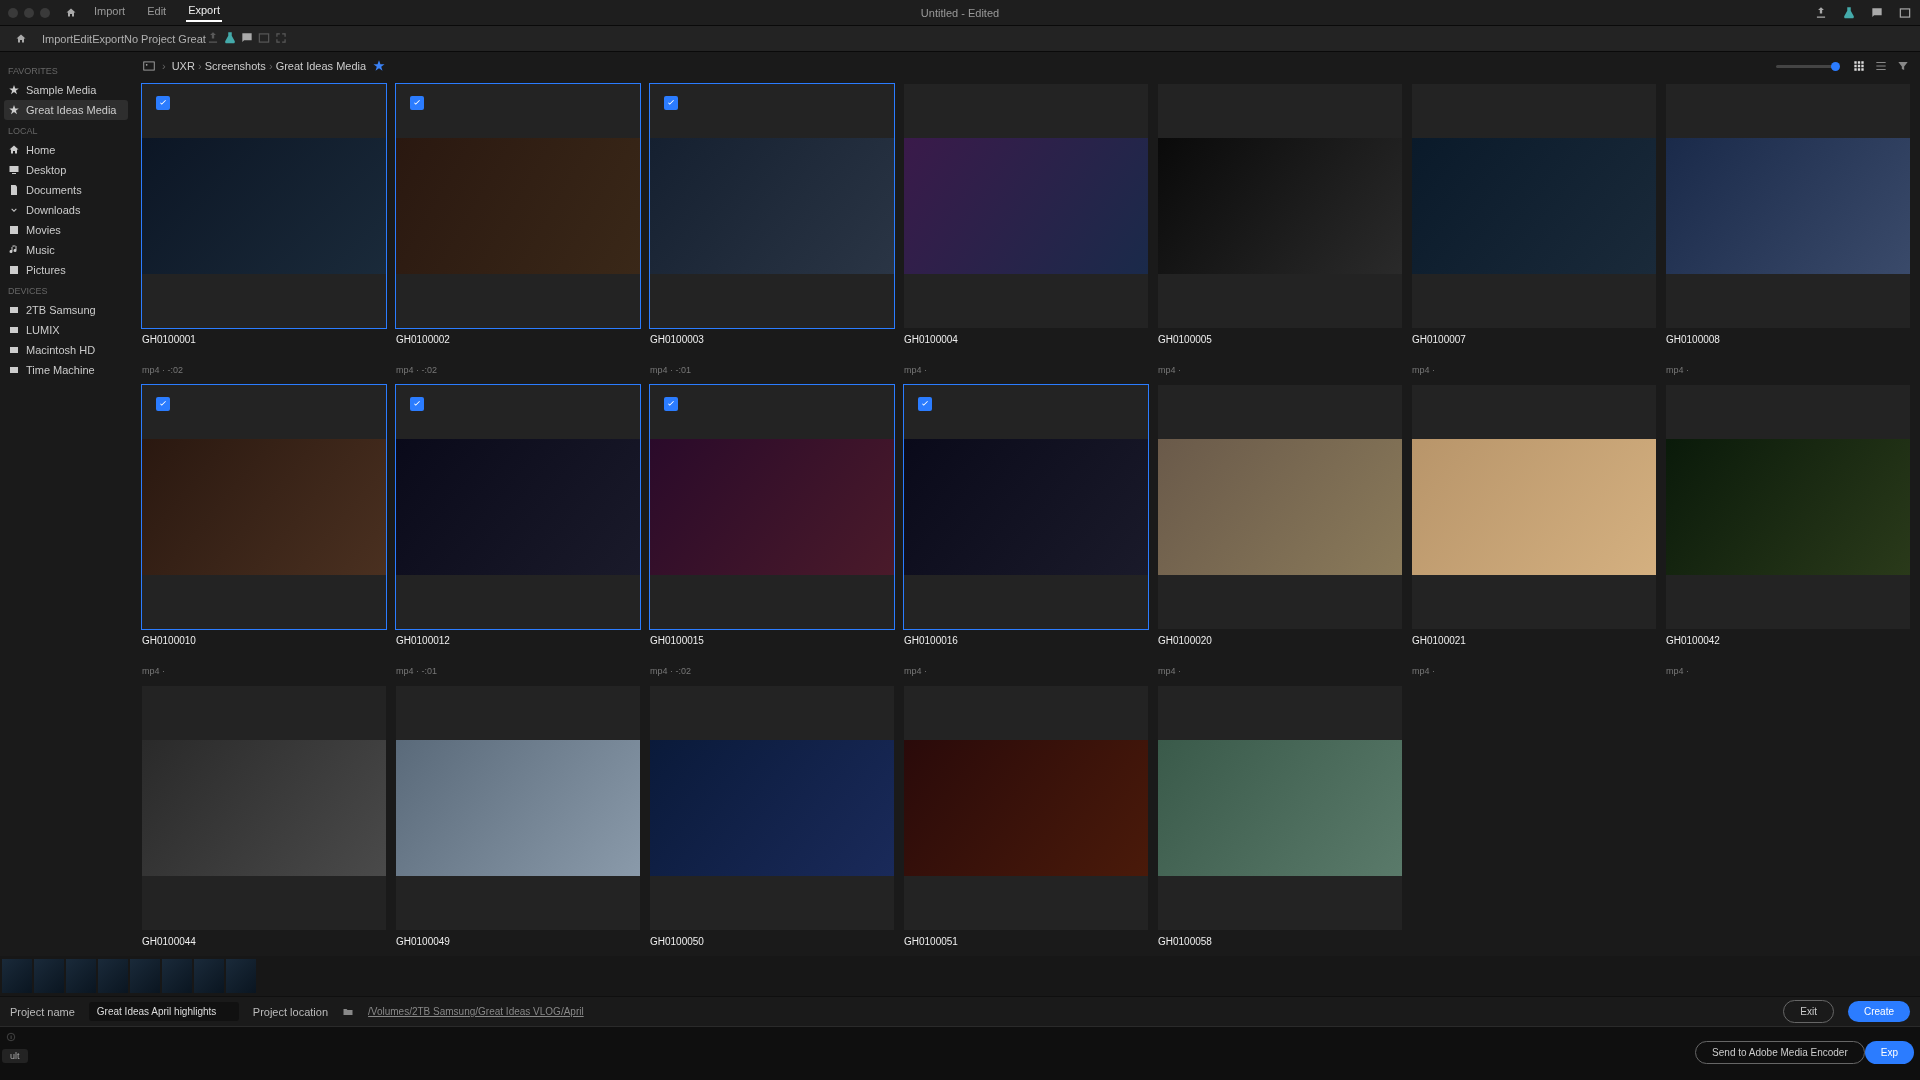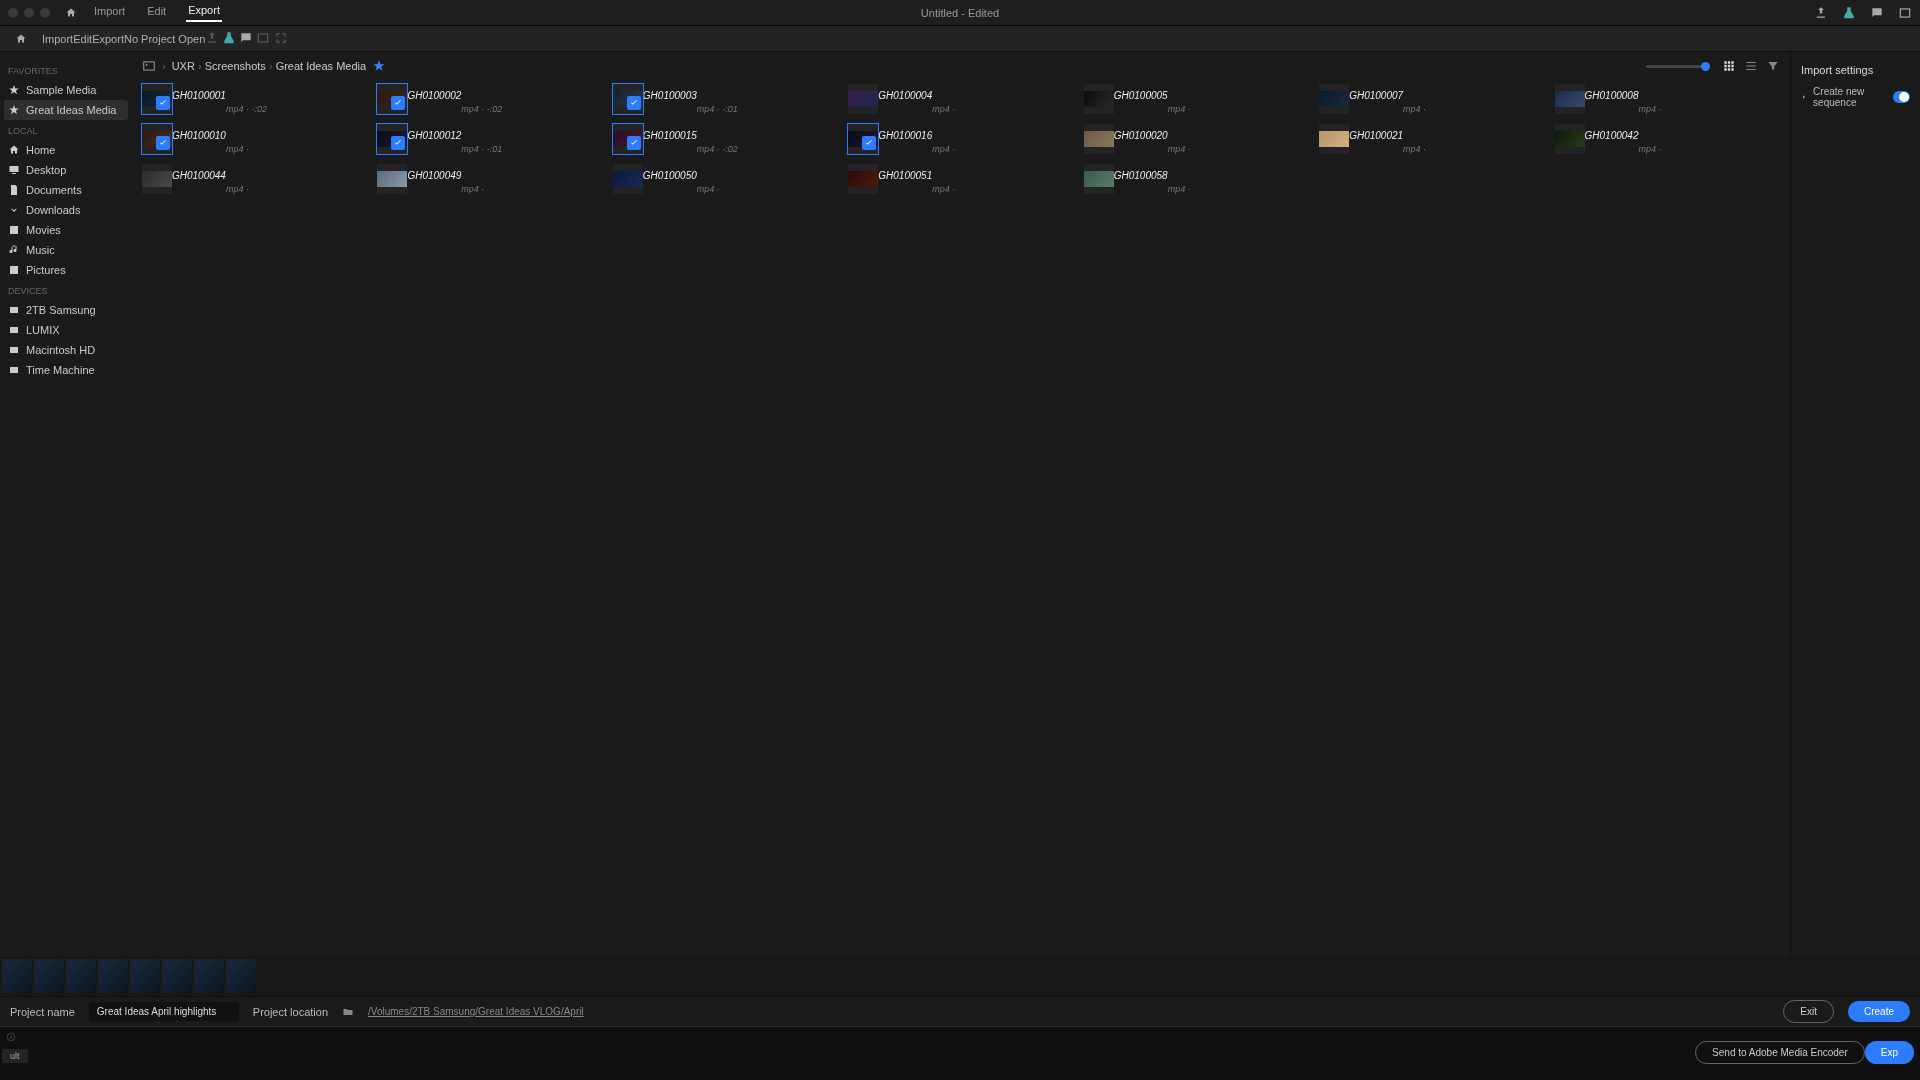--- a/index.html
+++ b/index.html
@@ -32,21 +32,21 @@
 .breadcrumb-bar { height: 28px; display: flex; align-items: center; padding: 0 10px; gap: 6px; color: #ccc; }
 .breadcrumb-bar .crumb { cursor: pointer; }
 .breadcrumb-bar .sep { color: #666; }
 .breadcrumb-bar .star { color: #3b82f6; }
 .breadcrumb-bar .spacer { flex: 1; }
 .slider { width: 60px; height: 3px; background: #444; position: relative; border-radius: 2px; margin-right: 10px;}
 .slider .knob { position: absolute; right: -4px; top: -3px; width: 9px; height: 9px; background: #2b7cff; border-radius: 50%; }
 .view-icons { display: flex; gap: 8px; align-items: center; }
 
 .grid { flex: 1; overflow-y: auto; padding: 4px 10px 10px; display: grid; grid-template-columns: repeat(7, 1fr); gap: 10px 10px; align-content: start; }
-.card { display: flex; flex-direction: row; font-style: italic; }
+.card { display: flex; flex-direction: column; }
 .thumb-wrap { background: #232323; aspect-ratio: 1/1; position: relative; display: flex; align-items: center; justify-content: center; overflow: hidden; }
 .thumb-wrap.selected { outline: 1px solid #2b7cff; }
 .thumb-wrap .check { position: absolute; top: 12px; left: 14px; width: 14px; height: 14px; background: #2b7cff; border-radius: 2px; display: flex; align-items: center; justify-content: center; }
 .thumb-wrap .check svg { width: 10px; height: 10px; fill: #fff; }
 .thumb-img { width: 100%; height: 56%; background: linear-gradient(135deg, #1a2838, #0e1520); }
 .thumb-folder { width: 50px; height: 40px; background: #bbb; clip-path: polygon(0 10%, 35% 10%, 42% 0, 100% 0, 100% 100%, 0 100%); }
 .card .name { margin-top: 6px; color: #eee; font-size: 10px; }
 .card .meta { color: #777; font-size: 9px; margin-top: 20px; }
 
 .right-panel { width: 130px; background: #1a1a1a; padding: 12px 10px; border-left: 1px solid #0f0f0f; }
@@ -114,21 +114,21 @@
       </svg>
   </div>
 </div>
 
 <div class="titlebar2">
   <div class="traffic" style="margin-right:14px"><span></span><span></span><span></span></div>
   <svg class="icon-home" viewBox="0 0 24 24">
       <path fill="#aaa" d="M12 3l9 8h-3v8h-4v-5h-4v5H6v-8H3z"></path>
     </svg>
   <div class="tabs" style="margin-left:14px" id="tabs2"><span class="tab active">Import</span><span class="tab">Edit</span><span class="tab">Export</span></div>
-  <div class="center">No Project Open</div>
+  <div class="center">No Project Great</div>
   <div class="right-icons">
     <svg class="icon" viewBox="0 0 24 24" style="opacity:.4">
         <path fill="#aaa" d="M5 20h14v-2H5v2zm7-18l-5 5h3v6h4V7h3l-5-5z"></path>
       </svg>
     <svg class="icon" viewBox="0 0 24 24">
         <path fill="#4aa" d="M9 2v6l-5 9c-1 2 0 4 2 4h12c2 0 3-2 2-4l-5-9V2H9z"></path>
       </svg>
     <svg class="icon" viewBox="0 0 24 24">
         <path fill="#aaa" d="M4 4h16v12H7l-3 3V4z"></path>
       </svg>
@@ -418,30 +418,20 @@
         <div class="card">
           <div class="thumb-wrap">
             <div class="thumb-img c18"></div>
           </div>
           <div class="name">GH0100058</div>
           <div class="meta">mp4 ·</div>
         </div>
       </div>
   </div>
 
-  <div class="right-panel">
-    <div class="title">Import settings</div>
-    <div class="row">
-      <svg width="8" height="8" viewBox="0 0 24 24">
-          <path fill="#aaa" d="M8 5l8 7-8 7z"></path>
-        </svg>
-      <span>Create new sequence</span>
-      <div class="toggle"></div>
-    </div>
-  </div>
 </div>
 
 <div class="strip" id="strip">
     <div class="chip c1"></div>
     <div class="chip c2"></div>
     <div class="chip c8"></div>
     <div class="chip c8"></div>
     <div class="chip c9"></div>
     <div class="chip c10"></div>
     <div class="chip c9"></div>

